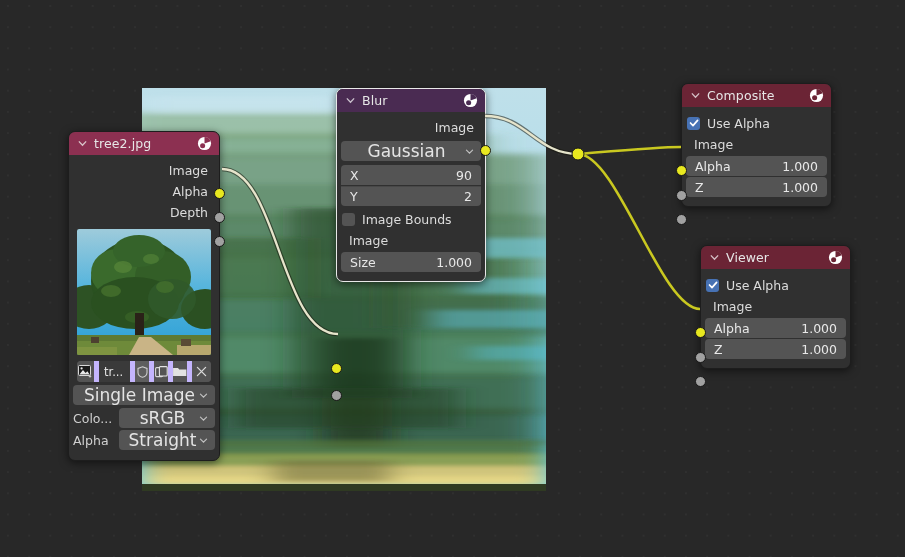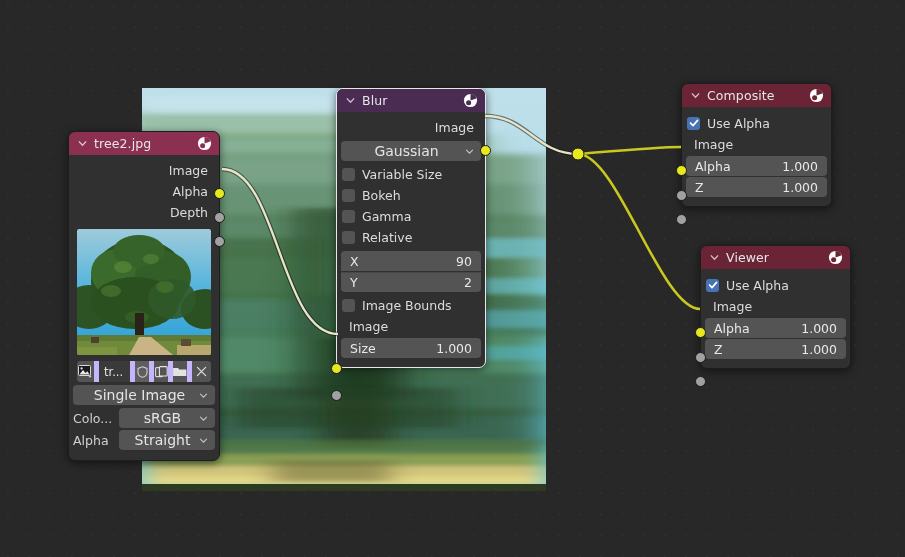--- a/index.html
+++ b/index.html
@@ -84,21 +84,21 @@
   .pad { padding: 0 4px; }
 
   .dropdown {
     height: 20px;
     background: #545454;
     border-radius: 4px;
     display: flex; align-items: center;
     padding: 0 7px;
     margin: 3px 0;
     color: #e4e4e4;
-    font-size: 14px;
+    font-size: 17px;
     position: relative;
   }
   .dropdown .dd-label { flex: 1 1 auto; text-align: center; }
   .dropdown .dd-chev { width: 9px; height: 9px; opacity: .8; }
 
   .checkrow {
     display: flex; align-items: center;
     height: 20px; margin: 1px 0;
     padding-left: 1px;
   }
@@ -414,46 +414,20 @@
 
       <div class="pad">
         <div class="dropdown">
           <span class="dd-label">Gaussian</span>
           <svg class="dd-chev" viewBox="0 0 10 10">
             <path d="M1.6 3.4 L5 6.8 L8.4 3.4" fill="none" stroke="#dcdcdc" stroke-width="1.3" stroke-linecap="round"></path>
           </svg>
         </div>
       </div>
 
-      <div class="pad">
-        <div class="checkrow">
-          <span class="cbox">
-            
-          </span>
-          <span class="chk-label">Variable Size</span>
-        </div>
-        <div class="checkrow">
-          <span class="cbox">
-            
-          </span>
-          <span class="chk-label">Bokeh</span>
-        </div>
-        <div class="checkrow">
-          <span class="cbox">
-            
-          </span>
-          <span class="chk-label">Gamma</span>
-        </div>
-        <div class="checkrow">
-          <span class="cbox">
-            
-          </span>
-          <span class="chk-label">Relative</span>
-        </div>
-      </div>
 
       <div class="pad" style="margin-top:4px;">
         <div class="numfield top">
           <span class="nf-name">X</span>
           <span class="nf-val">90</span>
         </div>
         <div class="numfield bot" style="border-top:1px solid #484848;">
           <span class="nf-name">Y</span>
           <span class="nf-val">2</span>
         </div>

